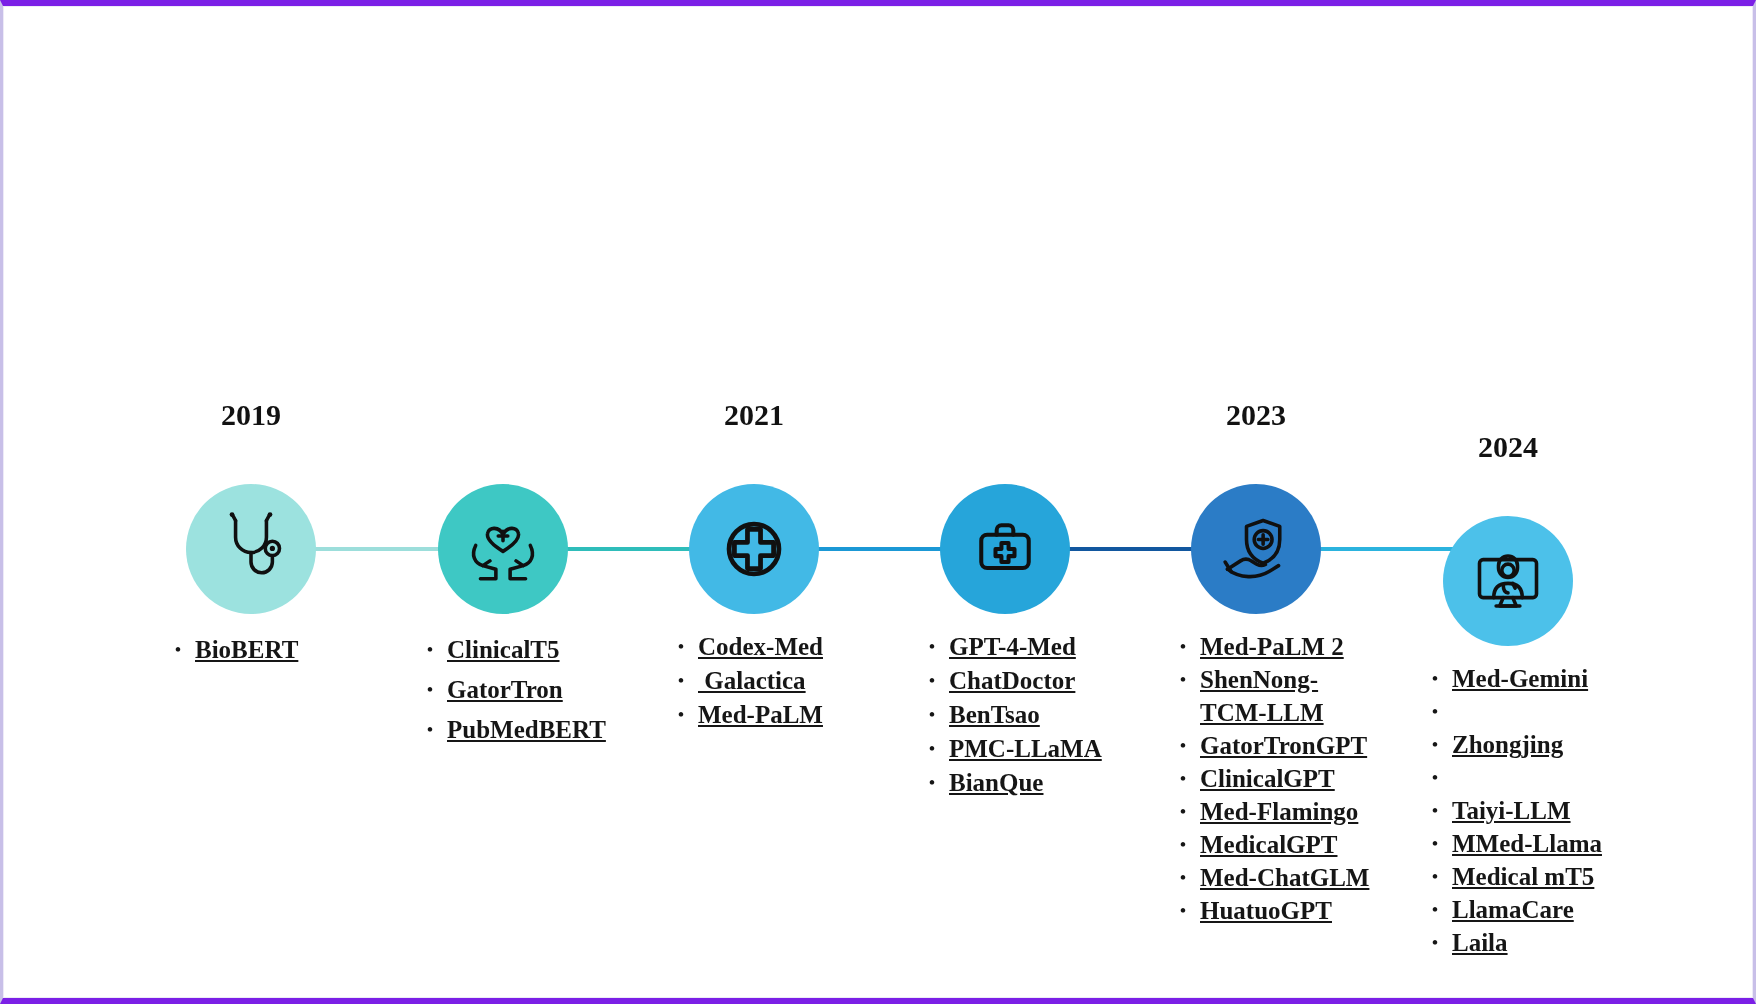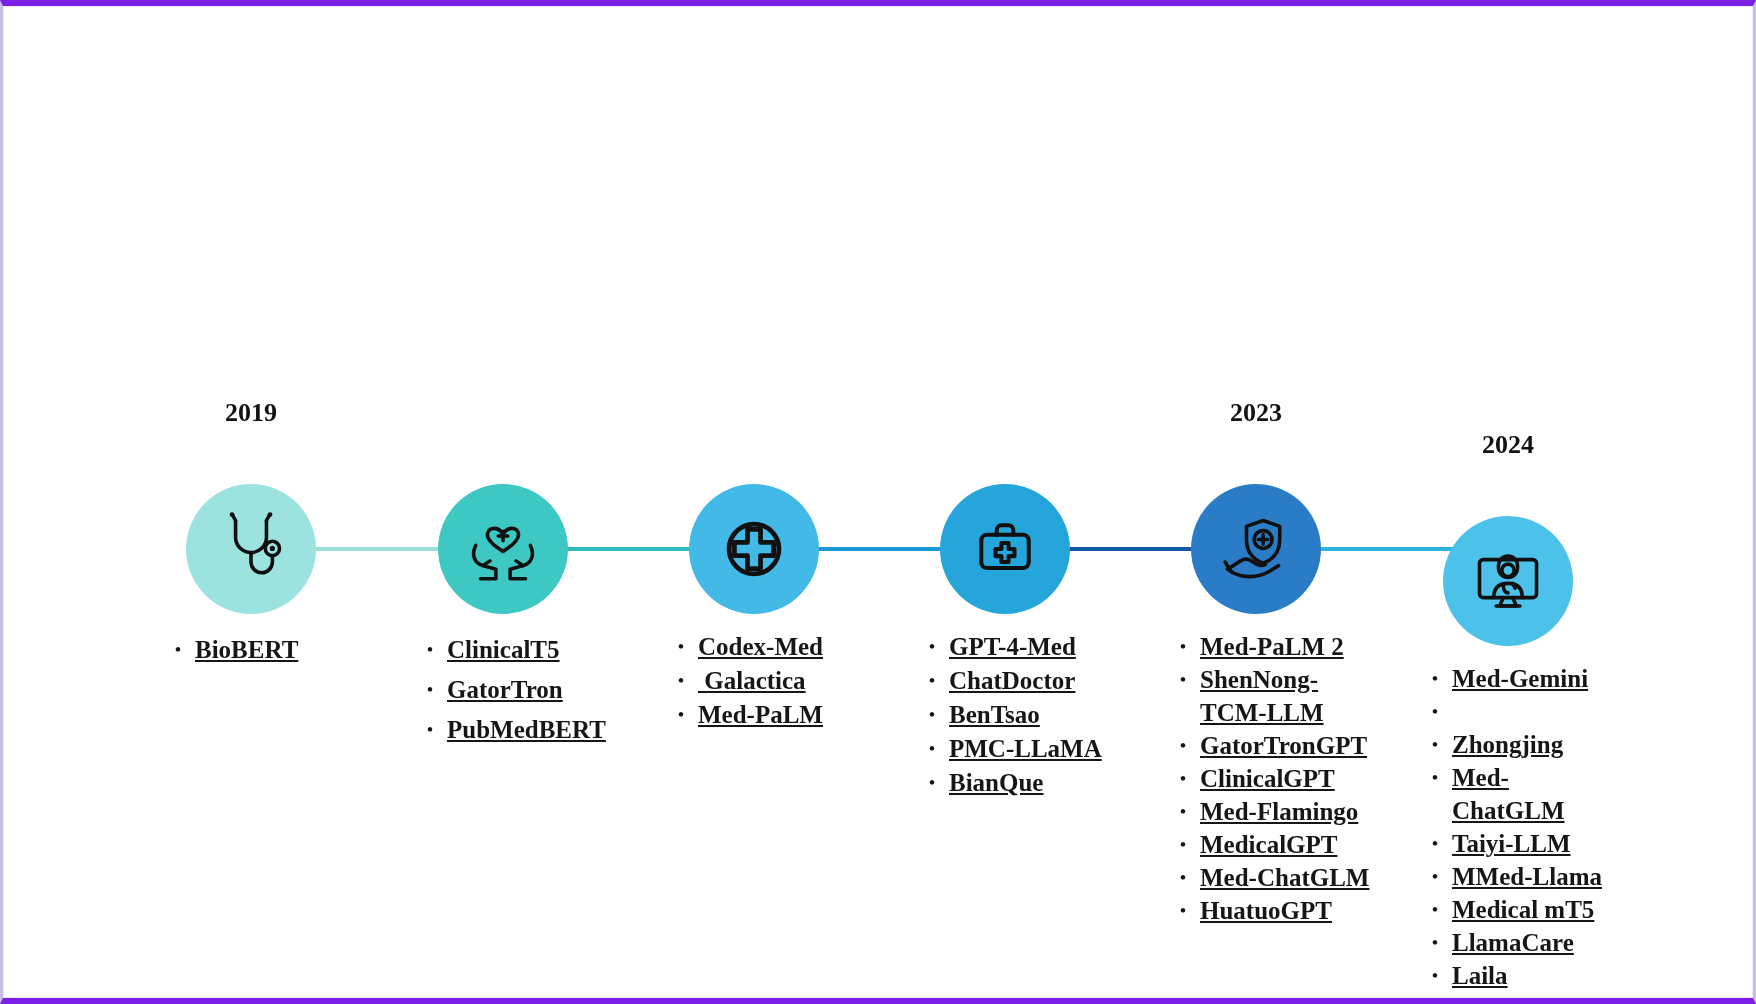--- a/index.html
+++ b/index.html
@@ -13,21 +13,21 @@
     border-left:3px solid #c8bfe8;
     border-right:3px solid #c8bfe8;
     box-shadow:inset 0 0 0 1px #edeaf7;
     overflow:hidden;
     font-family:"Liberation Serif","DejaVu Serif",serif;
     color:#161616;
   }
   .col{position:absolute;top:0;width:252px;height:992px;}
   .year{
     position:absolute;top:392px;left:0;width:252px;
-    text-align:center;font-size:26px;font-weight:bold;color:#121212;
+    text-align:center;font-size:30px;font-weight:bold;color:#121212;
   }
   .circle{
     position:absolute;top:478px;left:61px;
     width:130px;height:130px;border-radius:50%;
     display:flex;align-items:center;justify-content:center;
     z-index:2;
   }
   .circle svg{display:block;}
   .seg{position:absolute;top:541px;height:4px;z-index:1;border-radius:2px;}
   .list{position:absolute;top:624px;left:50px;width:200px;}
@@ -91,20 +91,21 @@
           <span class="txt">GatorTron</span>
         </div>
       <div class="item">
           <span class="bullet">•</span>
           <span class="txt">PubMedBERT</span>
         </div>
     </div>
   </div>
 
   <div class="col" style="left:625px;">
+    <div class="year">2021</div>
     <div class="circle" style="background-color: rgb(66, 185, 230);">
       <svg width="76" height="76" viewBox="0 0 64 64" fill="none" stroke="#101010" stroke-width="4" stroke-linecap="round" stroke-linejoin="round">
         <circle cx="32" cy="32" r="21"></circle>
         <path d="M26.5 15.5 h11 v11 h11 v11 h-11 v11 h-11 v-11 h-11 v-11 h11 z"></path>
       </svg>
     </div>
     <div class="list lh-b">
       <div class="item">
           <span class="bullet">•</span>
           <span class="txt">Codex-Med</span>
@@ -221,22 +222,20 @@
         </div>
       <div class="item">
           <span class="bullet">•</span>
         </div>
       <div class="item">
           <span class="bullet">•</span>
           <span class="txt">Zhongjing</span>
         </div>
       <div class="item">
           <span class="bullet">•</span>
-          <span class="txt">Med-
-ChatGLM</span>
         </div>
       <div class="item">
           <span class="bullet">•</span>
           <span class="txt">Taiyi-LLM</span>
         </div>
       <div class="item">
           <span class="bullet">•</span>
           <span class="txt">MMed-Llama</span>
         </div>
       <div class="item">

